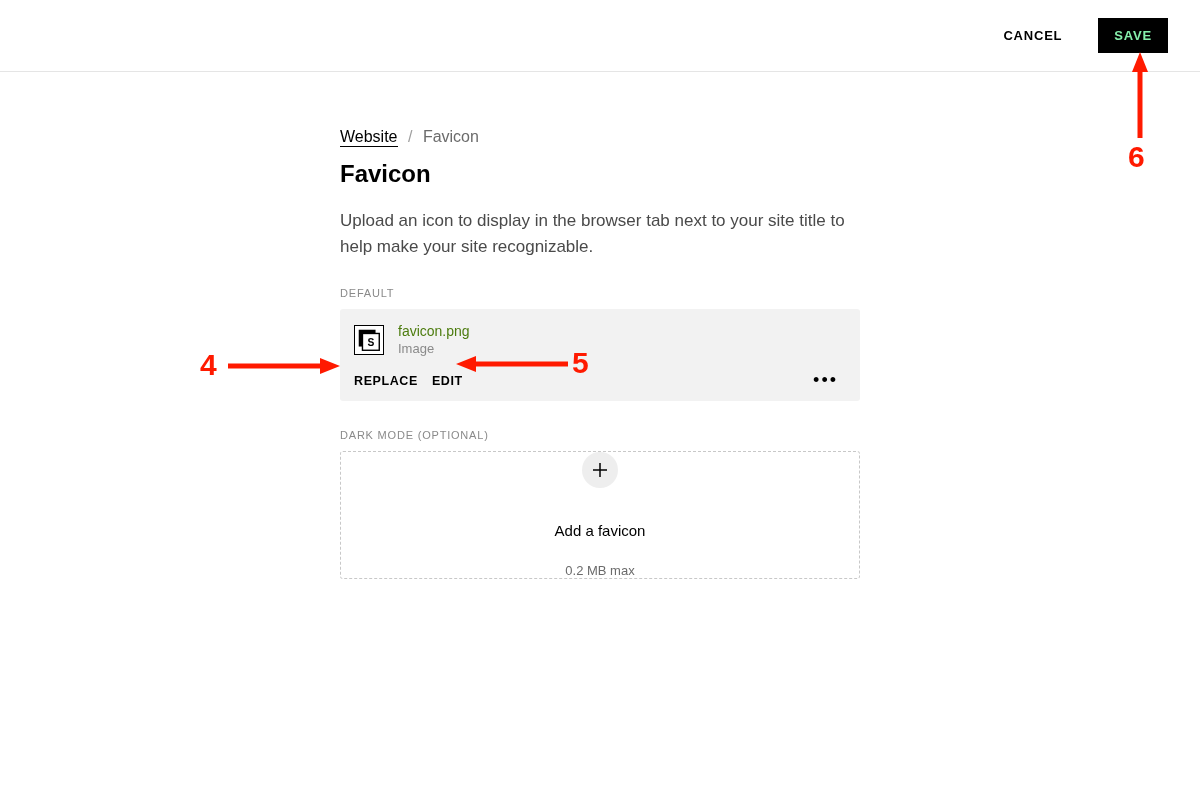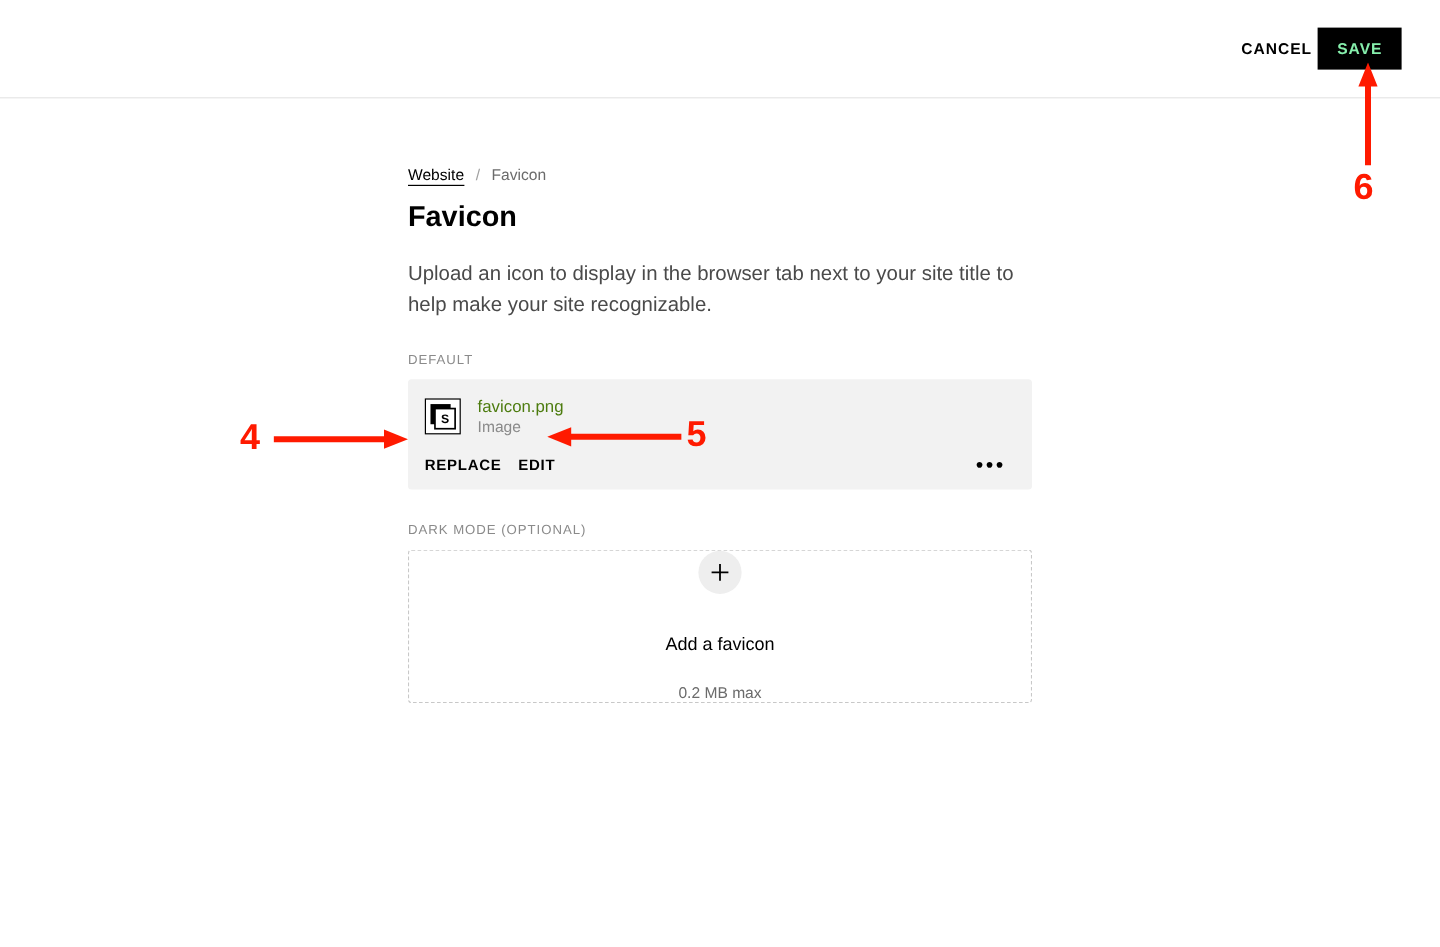--- a/index.html
+++ b/index.html
@@ -9,27 +9,27 @@
     }
     body {
       font-family: -apple-system, BlinkMacSystemFont, "Segoe UI", Helvetica, Arial, sans-serif;
       background: #fff;
       width: 1200px;
       height: 789px;
       position: relative;
       overflow: hidden;
     }
     .top-bar {
-      height: 82px;
+      height: 72px;
       display: flex;
       justify-content: flex-end;
       align-items: center;
       padding: 0 32px;
       border-bottom: 1px solid #e5e5e5;
-      gap: 5px;
+      gap: 36px;
     }
     .cancel-btn {
       background: none;
       border: none;
       font-size: 13px;
       font-weight: 600;
       letter-spacing: 0.8px;
       cursor: pointer;
       color: #000;
     }
@@ -42,21 +42,21 @@
       letter-spacing: 0.8px;
       padding: 10px 16px;
       cursor: pointer;
     }
     .content {
       width: 520px;
       margin: 0 auto;
       padding-top: 56px;
     }
     .breadcrumb {
-      font-size: 13px;
+      font-size: 16px;
       color: #6b6b6b;
       margin-bottom: 14px;
     }
     .breadcrumb .root {
       color: #000;
       border-bottom: 1px solid #000;
       padding-bottom: 1px;
       cursor: pointer;
     }
     .breadcrumb .sep {

